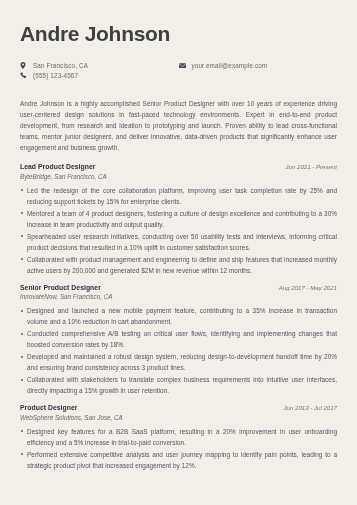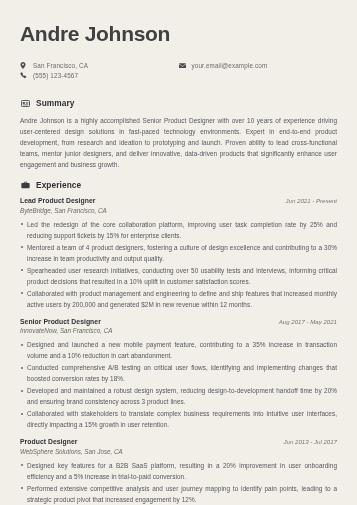--- a/index.html
+++ b/index.html
@@ -172,45 +172,24 @@
           <svg width="7" height="5.5" viewBox="0 0 16 12" fill="currentColor">
               <path d="M1 0h14a1 1 0 0 1 1 1L8 7 0 1a1 1 0 0 1 1-1zm15 2.4V11a1 1 0 0 1-1 1H1a1 1 0 0 1-1-1V2.4l8 5.9 8-5.9z"></path>
             </svg>
         </span>
         <span>your.email@example.com</span>
       </div>
     </div>
   </div>
 
   <div class="section">
-    <div class="section-head">
-      <span class="ic">
-        <svg width="9" height="7" viewBox="0 0 18 14" fill="none" stroke="currentColor" stroke-width="1.6">
-            <rect x="1" y="1" width="16" height="12" rx="1.6"></rect>
-            <rect x="3.6" y="4.2" width="4" height="3.4" fill="currentColor" stroke="none"></rect>
-            <rect x="9.6" y="4.4" width="4.8" height="1.2" fill="currentColor" stroke="none"></rect>
-            <rect x="9.6" y="7" width="4.8" height="1.2" fill="currentColor" stroke="none"></rect>
-            <rect x="3.6" y="9.2" width="10.8" height="1.2" fill="currentColor" stroke="none"></rect>
-          </svg>
-      </span>
-      <span class="section-title">Summary</span>
-    </div>
     <div class="summary-text">Andre Johnson is a highly accomplished Senior Product Designer with over 10 years of experience driving user-centered design solutions in fast-paced technology environments. Expert in end-to-end product development, from research and ideation to prototyping and launch. Proven ability to lead cross-functional teams, mentor junior designers, and deliver innovative, data-driven products that significantly enhance user engagement and business growth.</div>
   </div>
 
   <div class="section">
-    <div class="section-head">
-      <span class="ic">
-        <svg width="9" height="8" viewBox="0 0 18 16" fill="currentColor">
-            <path d="M6.4 1.6h5.2c.5 0 .9.4.9.9v1.1h-1.8V3H7.3v.6H5.5V2.5c0-.5.4-.9.9-.9z"></path>
-            <rect x="0.8" y="4" width="16.4" height="10.4" rx="1.4"></rect>
-          </svg>
-      </span>
-      <span class="section-title">Experience</span>
-    </div>
 
     <div class="job">
       <div class="job-top">
         <span class="job-title">Lead Product Designer</span>
         <span class="job-dates">Jun 2021 - Present</span>
       </div>
       <div class="job-company">ByteBridge, San Francisco, CA</div>
       <ul class="bullets">
         <li>Led the redesign of the core collaboration platform, improving user task completion rate by 25% and reducing support tickets by 15% for enterprise clients.</li>
         <li>Mentored a team of 4 product designers, fostering a culture of design excellence and contributing to a 30% increase in team productivity and output quality.</li>

